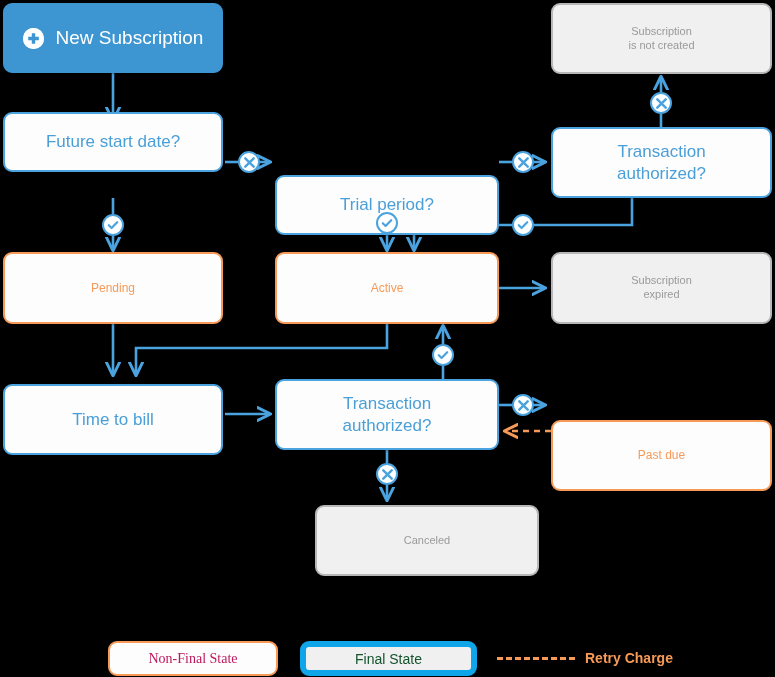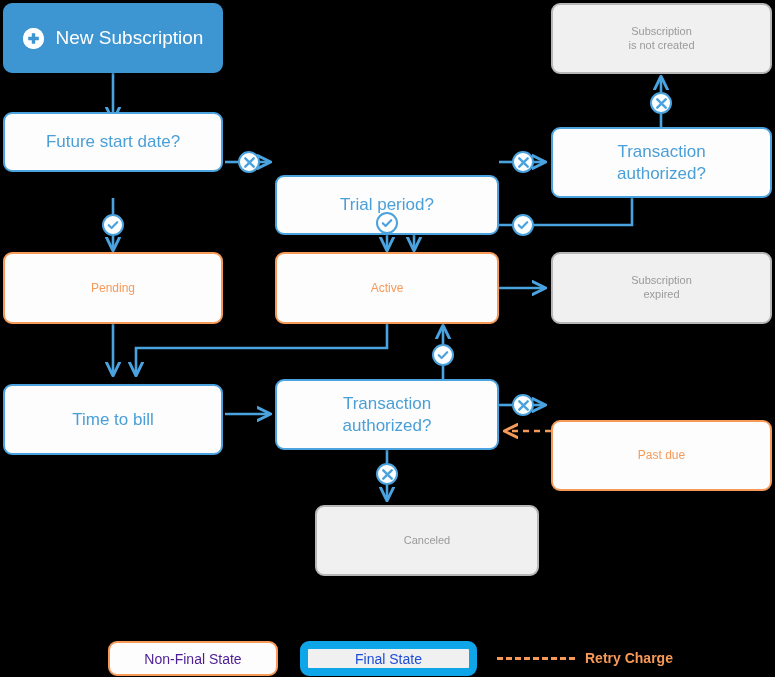--- a/index.html
+++ b/index.html
@@ -104,26 +104,27 @@
     box-sizing: border-box;
     border-radius: 9px;
     display: flex;
     align-items: center;
     justify-content: center;
     font-size: 14px;
   }
   .legend-nonfinal {
     background: #fdfdfd;
     border: 2px solid #f79a58;
-    color: #4c1d95;
+    color: #be185d;
+    font-family: Liberation Serif, serif;
   }
   .legend-final {
     background: #f0f0f0;
-    border: 8px solid #0ea5e9;
-    color: #1d4ed8;
+    border: 6px solid #0ea5e9;
+    color: #14532d;
   }
   .legend-retry {
     position: absolute;
     display: flex;
     align-items: center;
     gap: 10px;
     color: #f79a58;
     font-size: 14px;
     font-weight: bold;
   }

